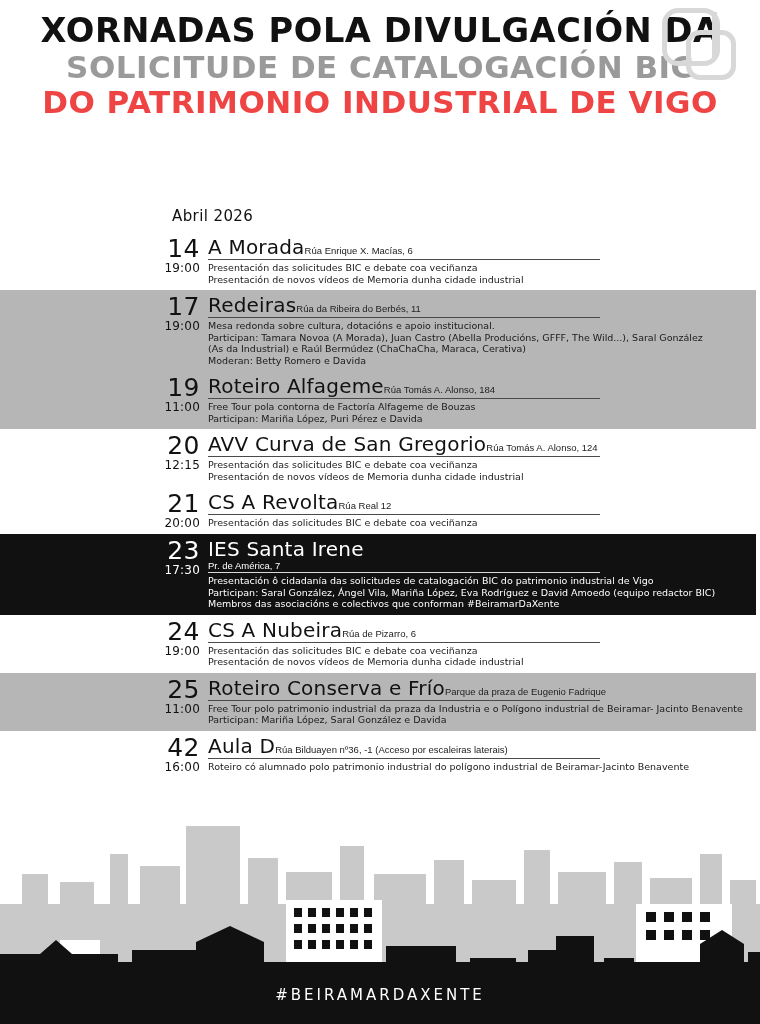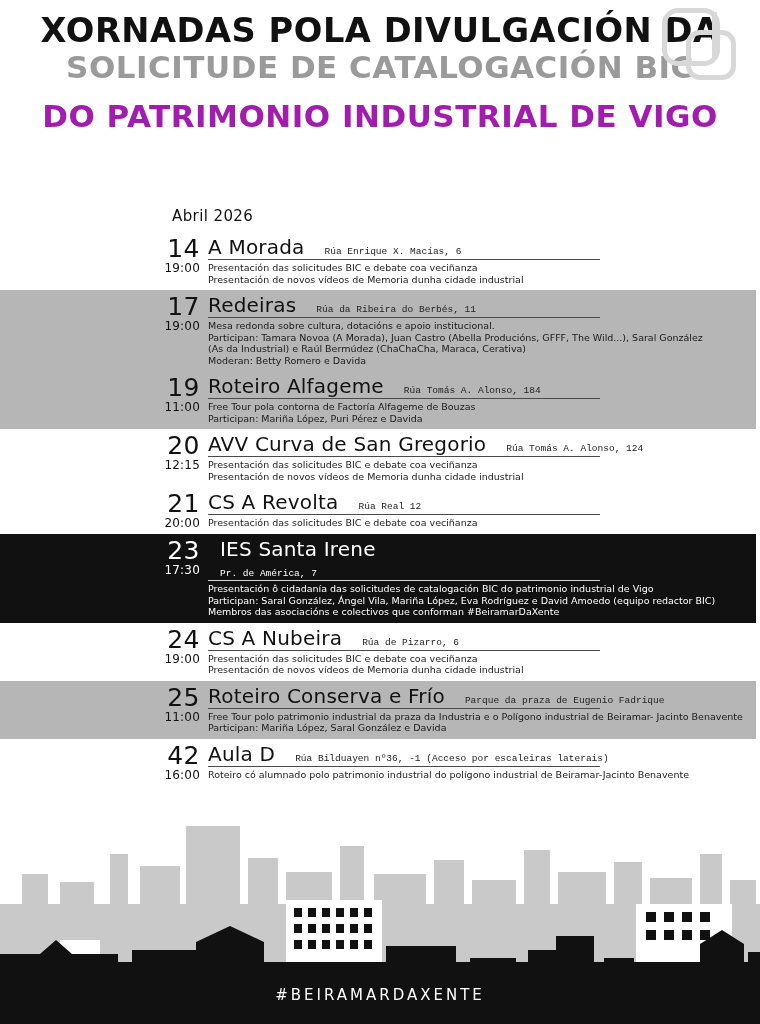--- a/index.html
+++ b/index.html
@@ -45,22 +45,22 @@
     color: #111111;
     transform: scaleX(1.02);
   }
   .title-2 {
     font-size: 31px;
     color: #9a9a9a;
     margin-top: 2px;
   }
   .title-3 {
     font-size: 31px;
-    color: #a21caf;
-    margin-top: 16px;
+    color: #ef4444;
+    margin-top: 2px;
   }
 
   
   .logo-mark {
     position: absolute;
     top: 8px;
     right: 18px;
     width: 86px;
     height: 84px;
   }
@@ -148,41 +148,39 @@
 
   .event .content {
     position: relative;
     z-index: 1;
     flex: 1 1 auto;
     padding-right: 14px;
   }
   .ev-title-row {
     display: flex;
     align-items: baseline;
-    gap: 8px;
     border-bottom: 1px solid #4a4a4a;
     padding-bottom: 1px;
     width: 392px;
   }
   .ev-title {
     font-family: "DejaVu Sans", sans-serif;
     font-size: 20px;
     line-height: 22px;
     font-weight: 400;
     color: #111;
     letter-spacing: 0.2px;
     white-space: nowrap;
   }
   .ev-addr {
-    font-family: Liberation Mono, monospace;
+    font-family: Liberation Sans, sans-serif;
     font-size: 9.5px;
     line-height: 11px;
     color: #222;
     white-space: nowrap;
-    margin-left: 12px;
   }
   .ev-lines {
     margin-top: 2px;
   }
   .ev-line {
     font-family: "DejaVu Sans", sans-serif;
     font-size: 9.5px;
     line-height: 11.5px;
     color: #1a1a1a;
     white-space: nowrap;

